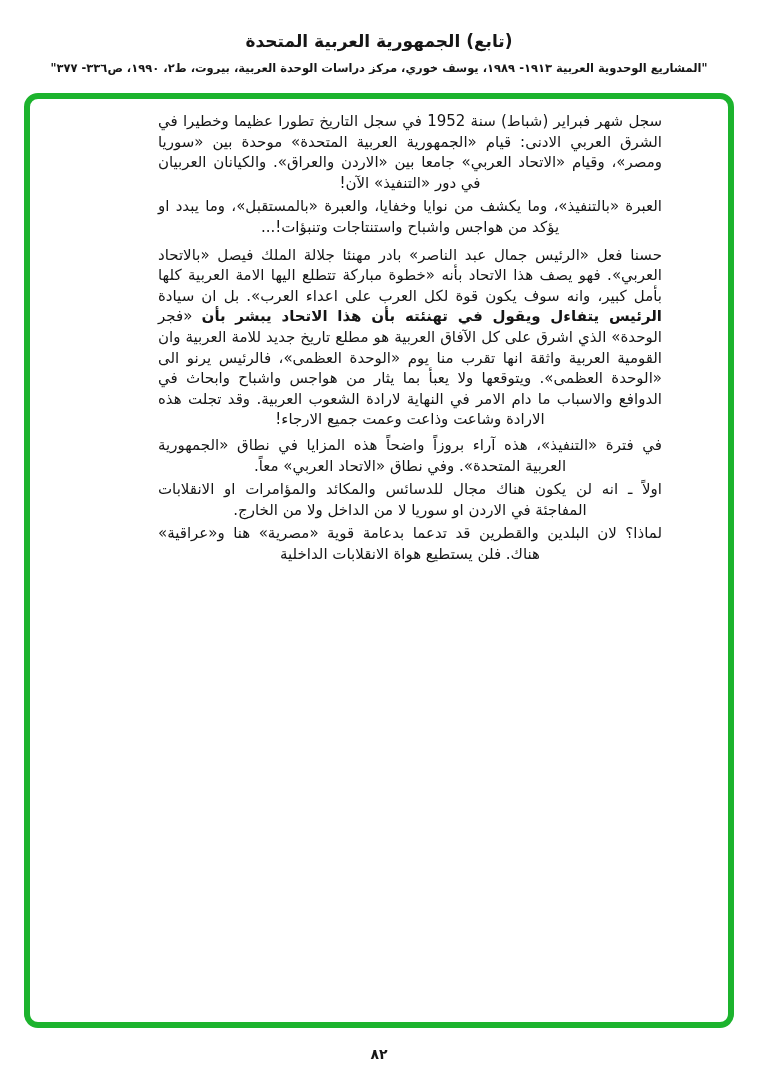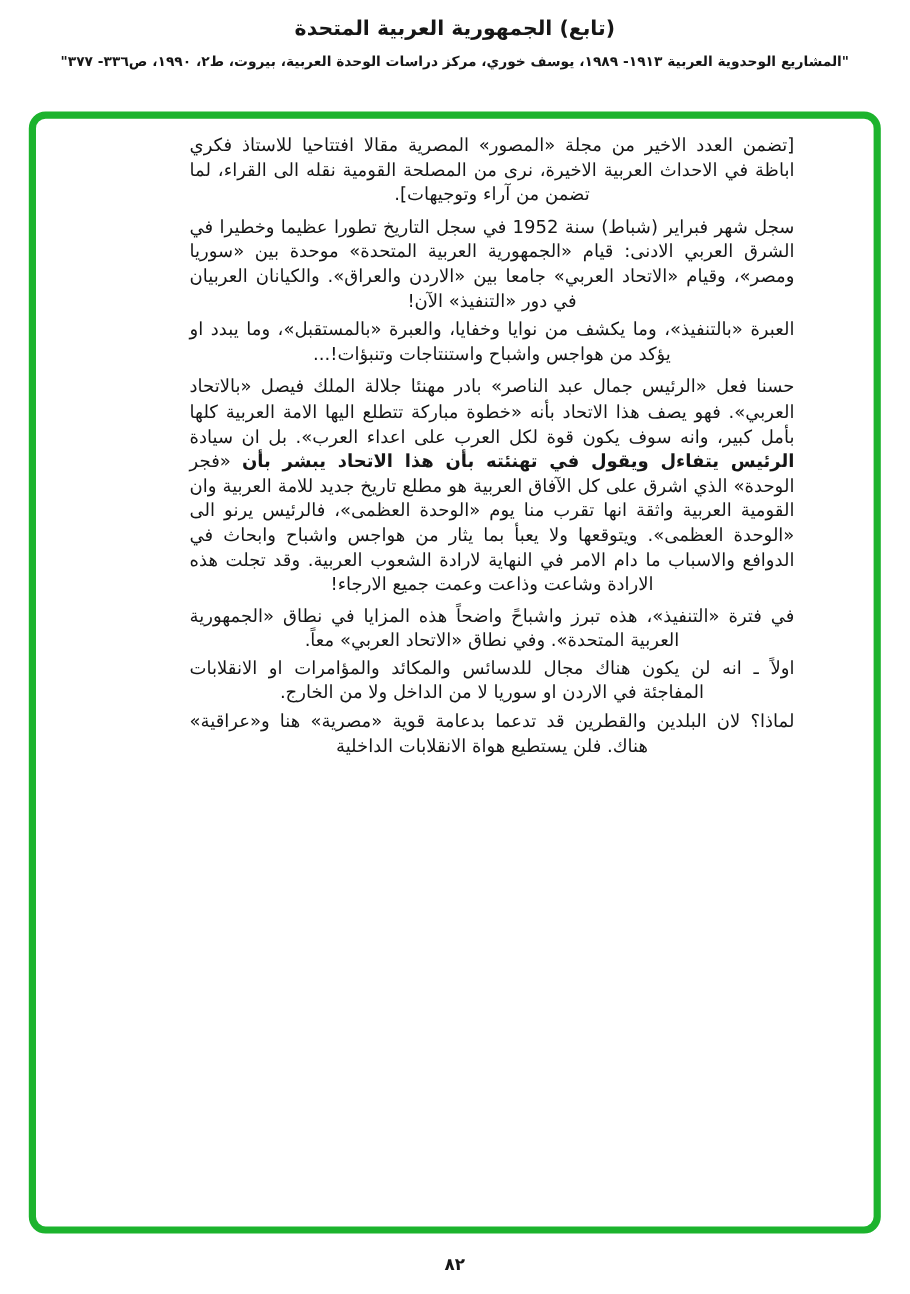--- a/index.html
+++ b/index.html
@@ -5,21 +5,21 @@
   html,body{margin:0;padding:0;}
   body{
     width:758px;height:1078px;
     background:#ffffff;
     font-family:"DejaVu Sans", sans-serif;
     color:#161616;
     position:relative;
     overflow:hidden;
   }
   .header{
-    position:absolute;top:14px;left:0;width:758px;
+    position:absolute;top:31px;left:0;width:758px;
     text-align:center;
   }
   .header-title{
     font-size:17px;font-weight:bold;direction:rtl;
   }
   .header-source{
     font-size:11.5px;font-weight:bold;direction:rtl;margin-top:10px;
   }
   .frame{
     position:absolute;
@@ -63,31 +63,30 @@
 
   <header class="header">
     <div class="header-title" lang="ar" dir="rtl">(تابع) الجمهورية العربية المتحدة</div>
     <div class="header-source" lang="ar" dir="rtl">"المشاريع الوحدوية العربية ١٩١٣- ١٩٨٩، يوسف خوري، مركز دراسات الوحدة العربية، بيروت، ط٢، ١٩٩٠، ص٣٣٦- ٣٧٧"</div>
   </header>
 
   <div class="frame"></div>
 
   <main class="text-block" lang="ar" dir="rtl">
 
-    <p class="intro">[تضمن العدد الاخير من مجلة «المصور» المصرية مقالا افتتاحيا للاستاذ فكري اباظة في الاحداث العربية الاخيرة، نرى من المصلحة القومية نقله الى القراء، لما تضمن من آراء وتوجيهات].</p>
 
     <p>سجل شهر فبراير (شباط) سنة 1952 في سجل التاريخ تطورا عظيما وخطيرا في الشرق العربي الادنى: قيام «الجمهورية العربية المتحدة» موحدة بين «سوريا ومصر»، وقيام «الاتحاد العربي» جامعا بين «الاردن والعراق». والكيانان العربيان في دور «التنفيذ» الآن!</p>
 
 
 
     <p>العبرة «بالتنفيذ»، وما يكشف من نوايا وخفايا، والعبرة «بالمستقبل»، وما يبدد او يؤكد من هواجس واشباح واستنتاجات وتنبؤات!...</p>
 
     <p class="editorial"><span>حسنا فعل «الرئيس جمال عبد الناصر» بادر مهنئا جلالة الملك فيصل «بالاتحاد العربي». فهو يصف هذا الاتحاد بأنه «خطوة مباركة تتطلع اليها الامة العربية كلها بأمل كبير، وانه سوف يكون قوة لكل العرب على اعداء العرب». بل ان سيادة </span><span class="bold">الرئيس يتفاءل ويقول في تهنئته بأن هذا الاتحاد يبشر بأن</span><span> «فجر الوحدة» الذي اشرق على كل الآفاق العربية هو مطلع تاريخ جديد للامة العربية وان القومية العربية واثقة انها تقرب منا يوم «الوحدة العظمى»، فالرئيس يرنو الى «الوحدة العظمى». ويتوقعها ولا يعبأ بما يثار من هواجس واشباح وابحاث في الدوافع والاسباب ما دام الامر في النهاية لارادة الشعوب العربية. وقد تجلت هذه الارادة وشاعت وذاعت وعمت جميع الارجاء!</span></p>
 
-    <p>في فترة «التنفيذ»، هذه تبرز واشباحً واضحاً هذه المزايا في نطاق «الجمهورية العربية المتحدة». وفي نطاق «الاتحاد العربي» معاً.</p>
+    <p>في فترة «التنفيذ»، هذه آراء بروزاً واضحاً هذه المزايا في نطاق «الجمهورية العربية المتحدة». وفي نطاق «الاتحاد العربي» معاً.</p>
 
     <p>اولاً ـ انه لن يكون هناك مجال للدسائس والمكائد والمؤامرات او الانقلابات المفاجئة في الاردن او سوريا لا من الداخل ولا من الخارج.</p>
 
     <p>لماذا؟ لان البلدين والقطرين قد تدعما بدعامة قوية «مصرية» هنا و«عراقية» هناك. فلن يستطيع هواة الانقلابات الداخلية</p>
   </main>
 
   <footer class="footer">
     <span>٨٢</span>
   </footer>
 

